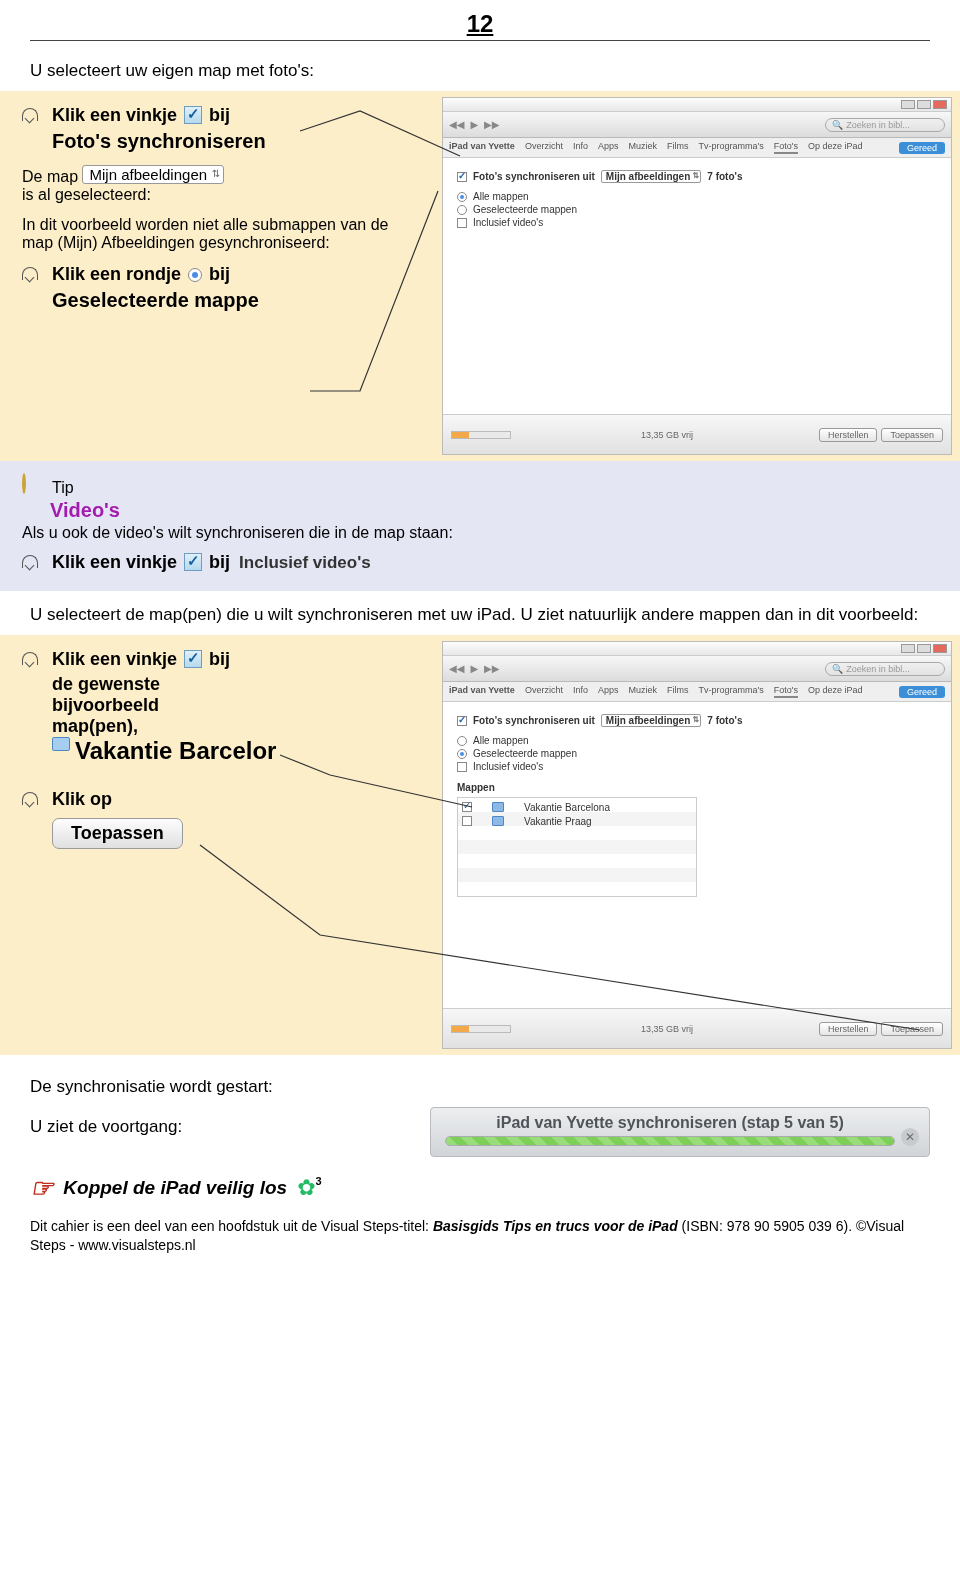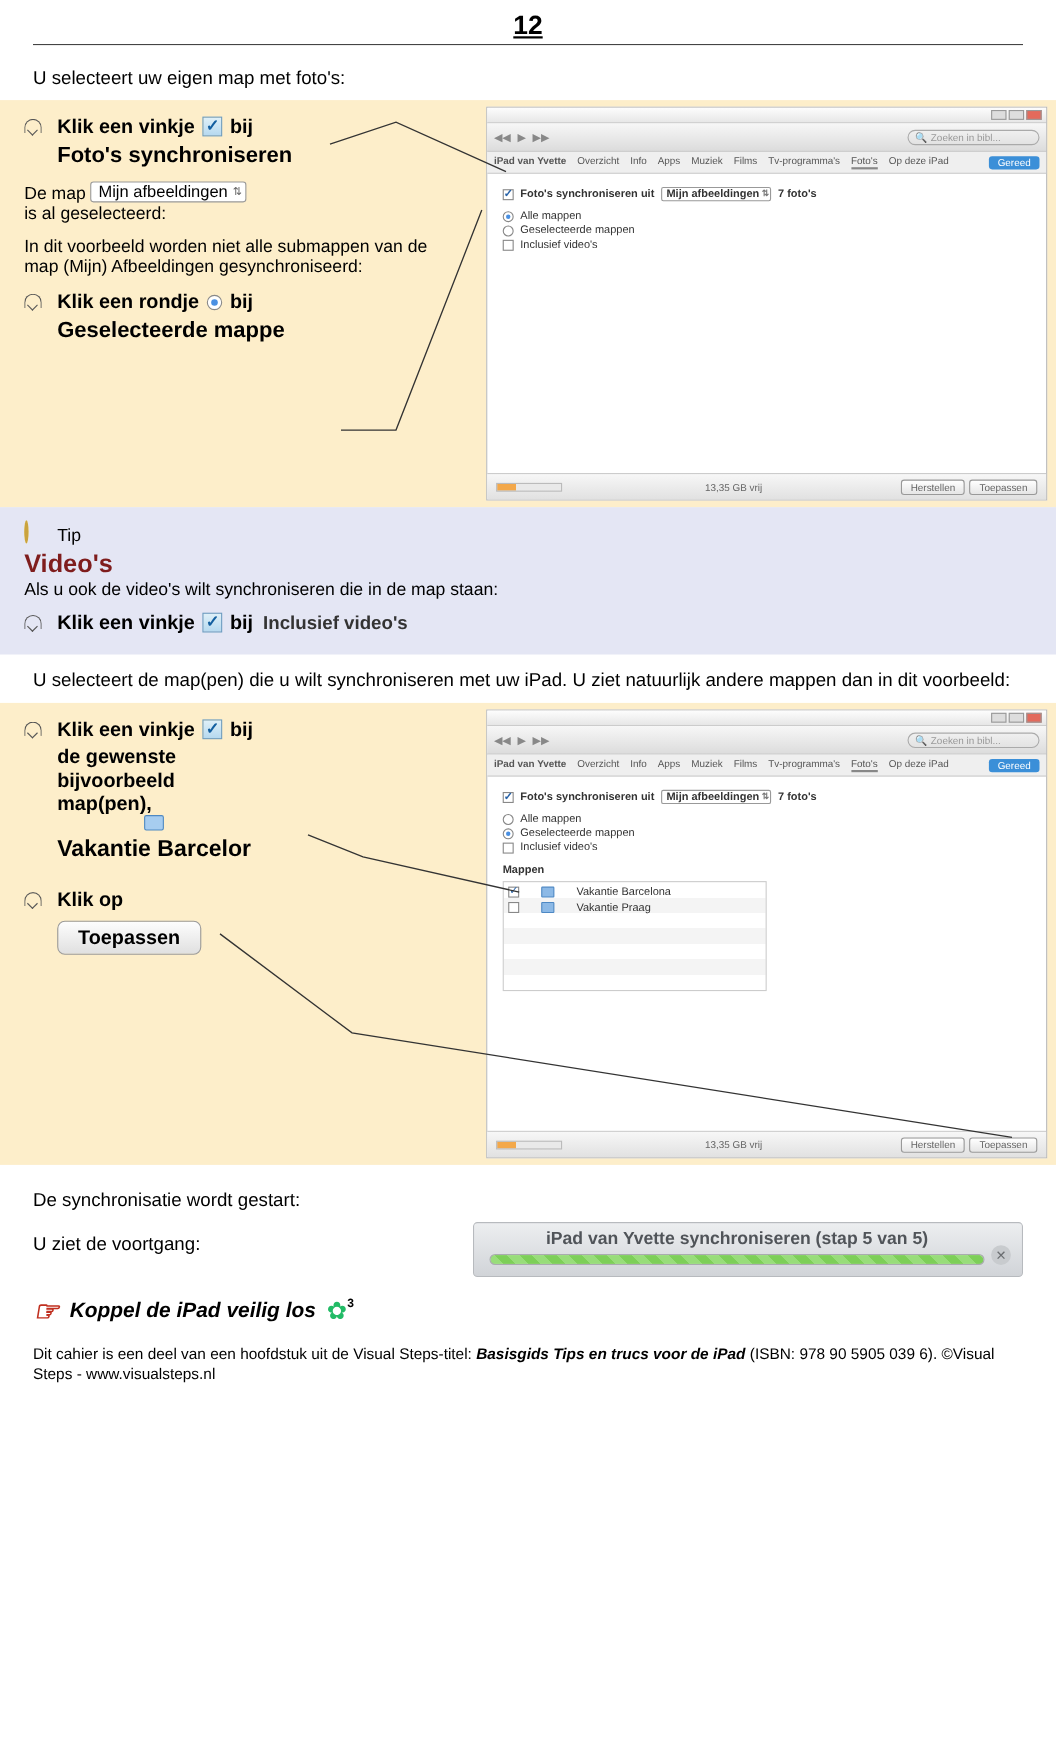--- a/index.html
+++ b/index.html
@@ -43,38 +43,38 @@
   .it-tabs .active { border-bottom:2px solid #888; padding-bottom:1px;}
   .it-ready { background:#3b8fd8; color:#fff; border-radius:3px; padding:1px 8px; font-size:9px;}
   .it-content { padding:10px 14px; height: calc(100% - 60px - 24px); position:relative; }
   .it-row { margin:2px 0; display:flex; align-items:center; gap:6px; font-size:10px;}
   .mini-check { width:10px; height:10px; border:1px solid #888; background:#fff; display:inline-block; position:relative;}
   .mini-check.on::after{content:"✓"; position:absolute; left:0; top:-3px; font-size:10px; color:#2863a8;}
   .mini-radio{width:10px; height:10px; border:1px solid #888; border-radius:50%; display:inline-block; background:#fff; position:relative;}
   .mini-radio.on::after{content:""; position:absolute; left:2px; top:2px; width:4px; height:4px; background:#4a90e2; border-radius:50%;}
   .mini-dd { border:1px solid #999; border-radius:2px; padding:0 10px 0 4px; position:relative; background:#fff;}
   .mini-dd::after{content:"⇅"; position:absolute; right:1px; top:0; font-size:8px; color:#777;}
-  .it-footer { position:absolute; left:0; right:0; bottom:0; height:24px; background:linear-gradient(#f7f7f7,#e1e1e1); border-top:1px solid #ccc; display:flex; align-items:center; padding:0 8px; font-size:9px; color:#666;}
+  .it-footer { position:absolute; left:0; right:0; bottom:0; height:40px; background:linear-gradient(#f7f7f7,#e1e1e1); border-top:1px solid #ccc; display:flex; align-items:center; padding:0 8px; font-size:9px; color:#666;}
   .it-cap { flex:1; text-align:center;}
   .it-bar { width:60px; height:8px; background:linear-gradient(90deg,#f3a84a 0 30%,#e9e9e9 30%); border:1px solid #bbb; margin-right:8px;}
   .it-btn { background:linear-gradient(#fff,#e5e5e5); border:1px solid #999; border-radius:3px; padding:1px 8px; margin-left:4px; font-size:9px;}
   .section-label { font-weight:bold; margin-top:10px; font-size:10px; }
   .folder-list { border:1px solid #ccc; width: 240px; min-height:100px; margin-top:4px; background:repeating-linear-gradient(#fff 0 14px,#f4f4f4 14px 28px); padding:2px 4px;}
   .folder-row{display:flex; align-items:center; gap:20px; font-size:10px; height:14px;}
   .foldericon{width:12px;height:10px; background:#8cb9e6; border:1px solid #4d88c4; border-radius:1px;}
   svg.pointers { position:absolute; inset:0; width:100%; height:100%; pointer-events:none; }
 
   
   .tip-block { background:#e4e6f4; padding:14px 22px 18px; margin-top:0;}
   .tip-header { display:flex; align-items:center; gap:8px; }
   .bulb-icon { width:22px; height:26px; position:relative;}
   .bulb-icon .glass{width:16px;height:16px;border:2px solid #caa33e;border-radius:50%;background:#fffbd2;margin:0 auto;}
   .bulb-icon .base{width:10px;height:6px;background:#999;margin:0 auto;}
   .tip-title { font-size:16px; font-weight:normal;}
-  .tip-sub { font-size:23px; color:#7f1d1d; font-weight:bold; margin-top:-2px;}
+  .tip-sub { font-size:20px; color:#a21caf; font-weight:bold; margin-top:-2px;margin-left:28px;}
   .tip-text { font-size:16px; margin-top:2px;}
   .tip-instr-row { display:flex; margin-top:10px;}
   .inline-bold-label { font-family: Arial; font-weight:bold; font-size:18px;}
   .inline-grey-label { font-weight:bold; color:#333; font-size:17px; }
 
   
   .btn-embed { display:inline-block; background:linear-gradient(#fdfdfd,#e0e0e0); border:1px solid #9a9a9a; border-radius:7px; padding:4px 18px; font-weight:bold; font-size:18px; margin-top:4px; margin-left:30px; }
 
   
   .progress-strip { display:flex; align-items:stretch; margin: 10px 30px 0; }
@@ -90,21 +90,21 @@
   .hand-icon { color:#c03020; font-size:26px; line-height:1;}
   .footref { display:inline-flex; align-items:flex-start; font-style:italic; }
   .footref .cross { font-size:22px; color:#2b6; font-style:normal; font-weight:normal; }
   .footref sup { font-size:11px; font-style:normal; font-weight:bold; }
 
   .footer { margin:16px 30px 20px; font-size:14px; line-height:1.35;}
   .footer b, .footer i { }
 
   
   .cream2-side { width: 400px; }
-  .foldername { font-weight:bold; font-size:21px; display:inline-flex; align-items:center; gap:5px; margin-left:30px;flex-direction:column;}
+  .foldername { font-weight:bold; font-size:24px; display:inline-flex; align-items:flex-start; gap:5px; margin-left:30px;}
   .blue-folder{width:18px;height:14px;background:#a7cdf0;border:1px solid #4f89c2;border-radius:2px;}
 
 </style>
 </head>
 <body>
 
 <div class="page-header">12</div>
 
 <div class="body-text">U selecteert uw eigen map met foto's:</div>
 

